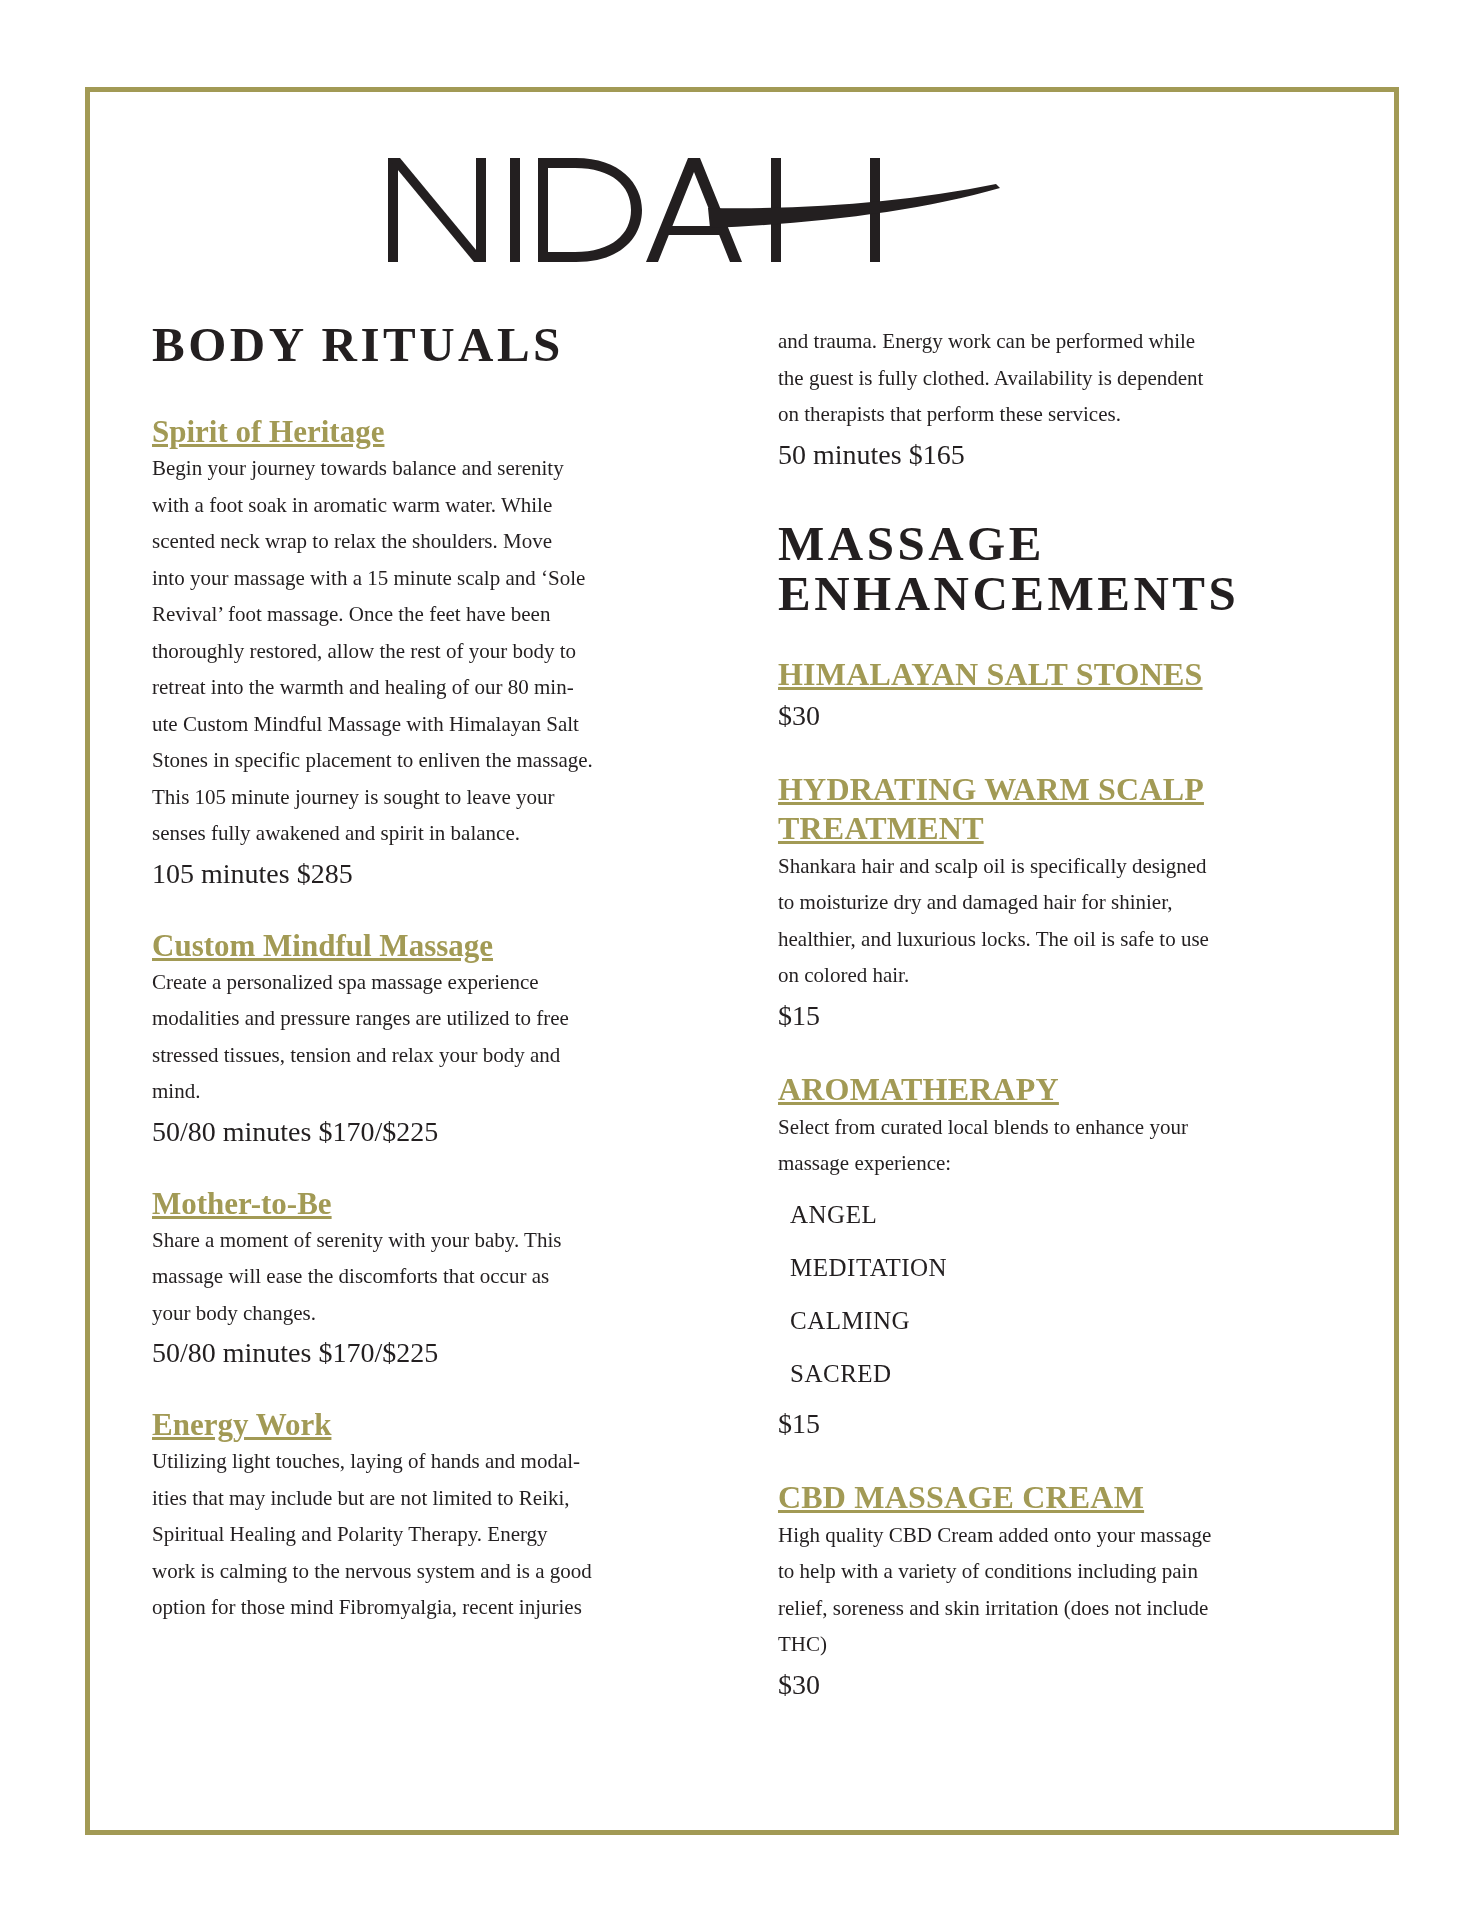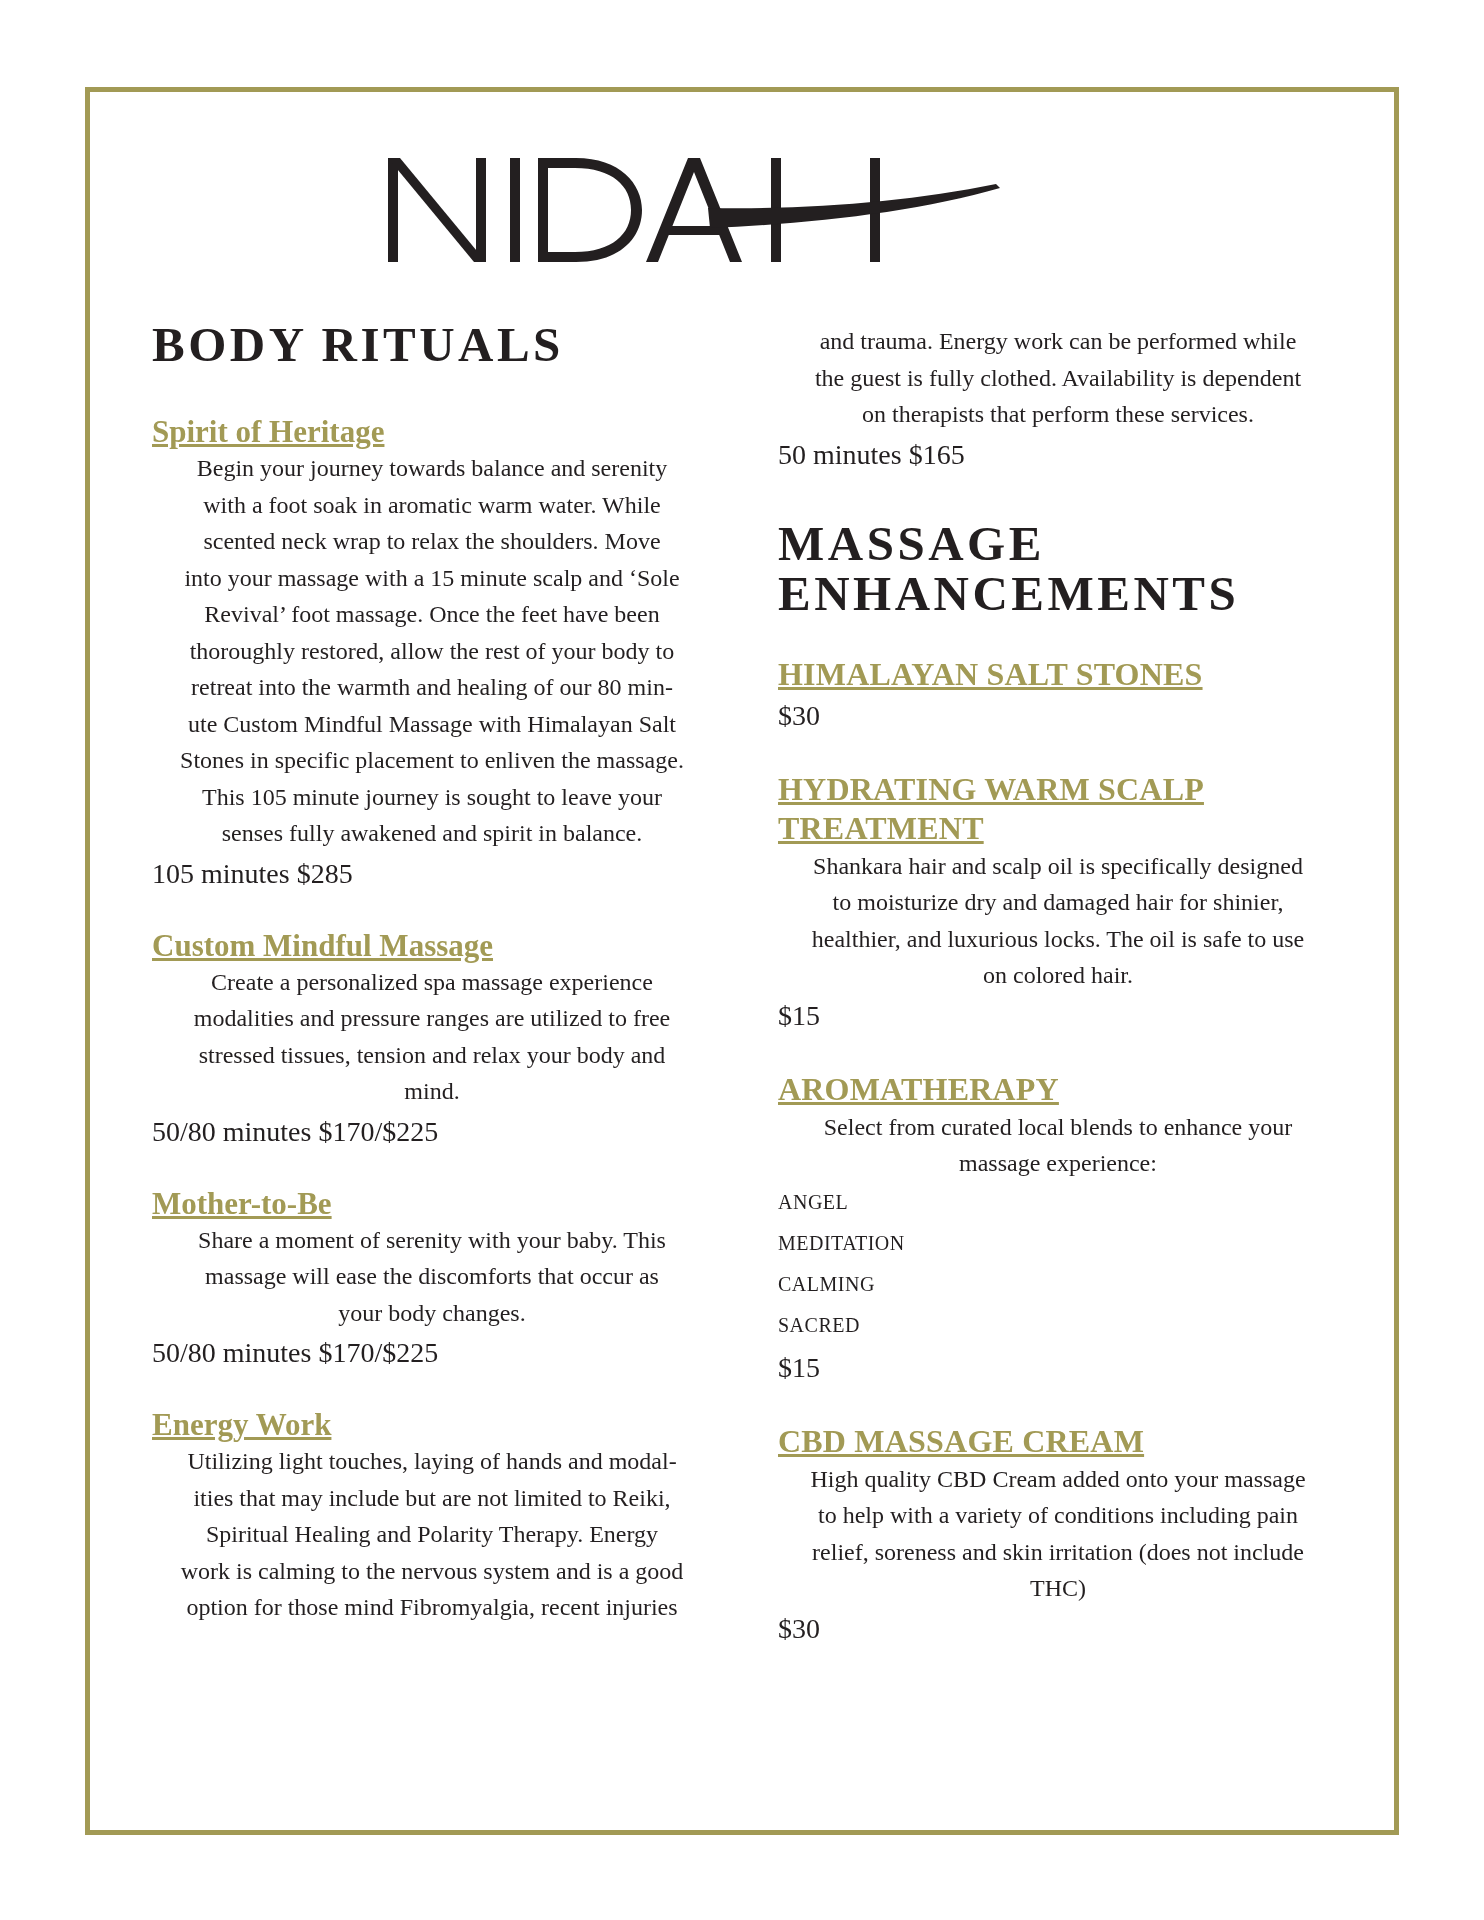--- a/index.html
+++ b/index.html
@@ -9,23 +9,23 @@
            border: 5px solid #a29a55; }
   .logo { position: absolute; left: 388px; top: 150px; width: 700px; height: 120px; }
   .col { position: absolute; top: 320px; width: 560px; }
   .col.left { left: 152px; }
   .col.right { left: 778px; width: 560px; }
   .section-title { font-weight: bold; font-size: 49px; letter-spacing: 3.5px; line-height: 50px;
                    margin: 0; color: #231f20; }
   .item { margin: 0; }
   .item-title { font-weight: bold; color: #a29a55; font-size: 31px; line-height: 36px; margin: 0; text-decoration: underline; }
   .item-title.caps { font-size: 32px; line-height: 39px; letter-spacing: 0.2px; }
-  .desc { font-size: 24px; line-height: 36.5px; margin: 0; text-align: center; }
+  .desc { font-size: 21px; line-height: 36.5px; margin: 0; }
   .price { font-size: 28px; line-height: 36px; margin: 4px 0 0 0; }
-  .blend { font-size: 20px; line-height: 41px; margin: 0; letter-spacing: 0.5px; }
+  .blend { font-size: 25px; line-height: 41px; margin: 12px; letter-spacing: 0.5px; }
 </style>
 </head>
 <body>
 
 <div class="frame"></div>
 
 <svg class="logo" viewBox="0 0 700 120" xmlns="http://www.w3.org/2000/svg">
   <title>NIDAH</title>
   <g fill="#231f20">
 

